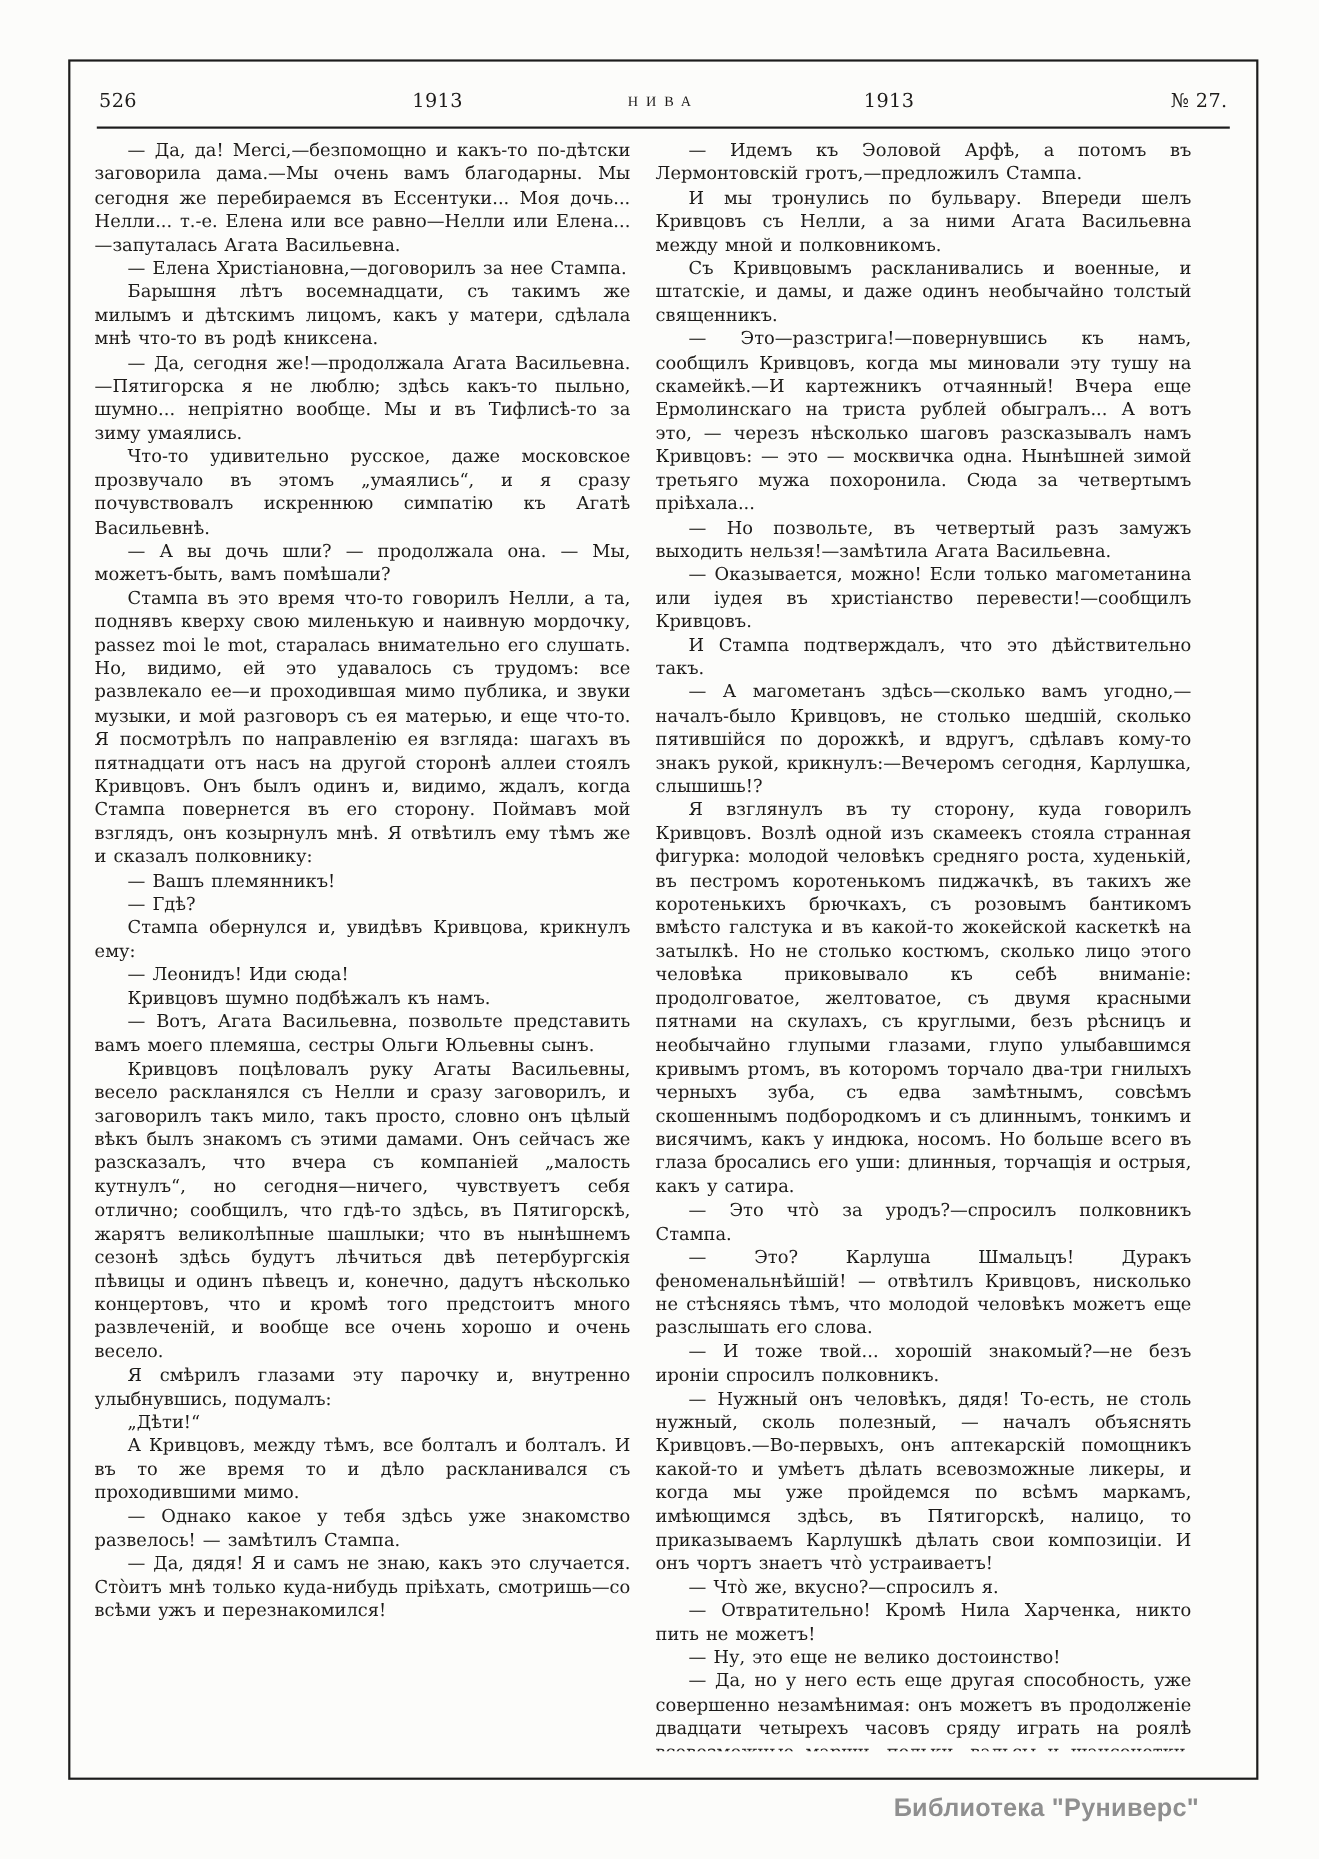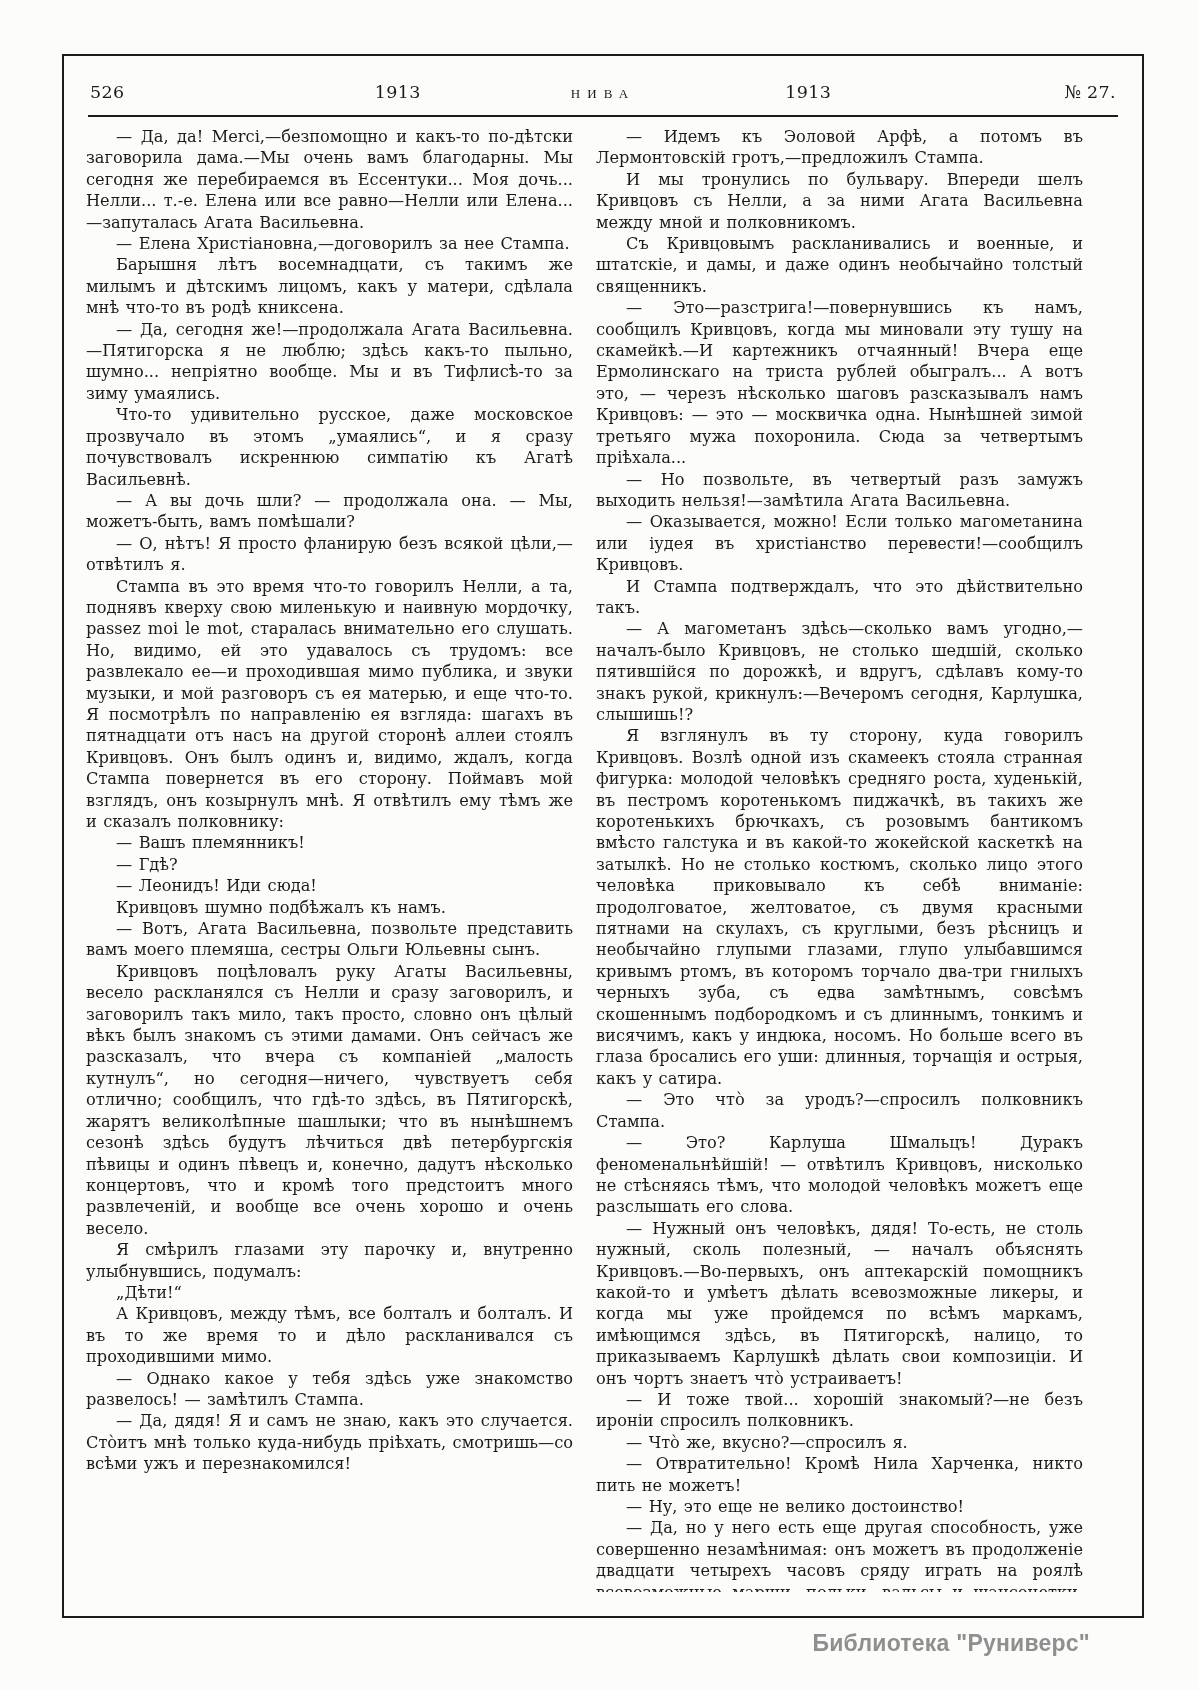--- a/index.html
+++ b/index.html
@@ -15,21 +15,21 @@
     position:absolute;
     left:62px;top:54px;
     width:1082px;height:1564px;
     border:2px solid #1c1c1c;
     box-sizing:border-box;
     background:#fcfcfa;
   }
   .header{
     margin:26px 26px 0 26px;
     display:flex;
-    align-items:flex-end;
+    align-items:center;
     font-size:17.5px;
     letter-spacing:0.02em;
   }
   .header .cell{flex:1;}
   .h-pageno{text-align:left;}
   .h-year-l{text-align:center;}
   .h-masthead{text-align:center;letter-spacing:0.55em;font-size:13px;font-family:Liberation Serif, serif;}
   .h-year-r{text-align:center;}
   .h-issue{text-align:right;}
   .rule{
@@ -81,24 +81,24 @@
   </div>
   <hr class="rule">
   <div class="columns">
     <div class="col">
         <p>— Да, да! Merci,—безпомощно и какъ-то по-дѣтски заговорила дама.—Мы очень вамъ благодарны. Мы сегодня же перебираемся въ Ессентуки... Моя дочь... Нелли... т.-е. Елена или все равно—Нелли или Елена...—запуталась Агата Васильевна.</p>
         <p>— Елена Христіановна,—договорилъ за нее Стампа.</p>
         <p>Барышня лѣтъ восемнадцати, съ такимъ же милымъ и дѣтскимъ лицомъ, какъ у матери, сдѣлала мнѣ что-то въ родѣ книксена.</p>
         <p>— Да, сегодня же!—продолжала Агата Васильевна.—Пятигорска я не люблю; здѣсь какъ-то пыльно, шумно... непріятно вообще. Мы и въ Тифлисѣ-то за зиму умаялись.</p>
         <p>Что-то удивительно русское, даже московское прозвучало въ этомъ „умаялись“, и я сразу почувствовалъ искреннюю симпатію къ Агатѣ Васильевнѣ.</p>
         <p>— А вы дочь шли? — продолжала она. — Мы, можетъ-быть, вамъ помѣшали?</p>
-        <p>— О, нѣтъ! Я просто фланирую безъ всякой цѣли,—отвѣтилъ я.</p>
         <p>Стампа въ это время что-то говорилъ Нелли, а та, поднявъ кверху свою миленькую и наивную мордочку, passez moi le mot, старалась внимательно его слушать. Но, видимо, ей это удавалось съ трудомъ: все развлекало ее—и проходившая мимо публика, и звуки музыки, и мой разговоръ съ ея матерью, и еще что-то. Я посмотрѣлъ по направленію ея взгляда: шагахъ въ пятнадцати отъ насъ на другой сторонѣ аллеи стоялъ Кривцовъ. Онъ былъ одинъ и, видимо, ждалъ, когда Стампа повернется въ его сторону. Поймавъ мой взглядъ, онъ козырнулъ мнѣ. Я отвѣтилъ ему тѣмъ же и сказалъ полковнику:</p>
         <p>— Вашъ племянникъ!</p>
         <p>— Гдѣ?</p>
+        <p>Стампа обернулся и, увидѣвъ Кривцова, крикнулъ ему:</p>
         <p>— Леонидъ! Иди сюда!</p>
         <p>Кривцовъ шумно подбѣжалъ къ намъ.</p>
         <p>— Вотъ, Агата Васильевна, позвольте представить вамъ моего племяша, сестры Ольги Юльевны сынъ.</p>
         <p>Кривцовъ поцѣловалъ руку Агаты Васильевны, весело раскланялся съ Нелли и сразу заговорилъ, и заговорилъ такъ мило, такъ просто, словно онъ цѣлый вѣкъ былъ знакомъ съ этими дамами. Онъ сейчасъ же разсказалъ, что вчера съ компаніей „малость кутнулъ“, но сегодня—ничего, чувствуетъ себя отлично; сообщилъ, что гдѣ-то здѣсь, въ Пятигорскѣ, жарятъ великолѣпные шашлыки; что въ нынѣшнемъ сезонѣ здѣсь будутъ лѣчиться двѣ петербургскія пѣвицы и одинъ пѣвецъ и, конечно, дадутъ нѣсколько концертовъ, что и кромѣ того предстоитъ много развлеченій, и вообще все очень хорошо и очень весело.</p>
         <p>Я смѣрилъ глазами эту парочку и, внутренно улыбнувшись, подумалъ:</p>
         <p>„Дѣти!“</p>
         <p>А Кривцовъ, между тѣмъ, все болталъ и болталъ. И въ то же время то и дѣло раскланивался съ проходившими мимо.</p>
         <p>— Однако какое у тебя здѣсь уже знакомство развелось! — замѣтилъ Стампа.</p>
         <p>— Да, дядя! Я и самъ не знаю, какъ это случается. Стòитъ мнѣ только куда-нибудь пріѣхать, смотришь—со всѣми ужъ и перезнакомился!</p>
       </div>
@@ -107,22 +107,22 @@
         <p>И мы тронулись по бульвару. Впереди шелъ Кривцовъ съ Нелли, а за ними Агата Васильевна между мной и полковникомъ.</p>
         <p>Съ Кривцовымъ раскланивались и военные, и штатскіе, и дамы, и даже одинъ необычайно толстый священникъ.</p>
         <p>— Это—разстрига!—повернувшись къ намъ, сообщилъ Кривцовъ, когда мы миновали эту тушу на скамейкѣ.—И картежникъ отчаянный! Вчера еще Ермолинскаго на триста рублей обыгралъ... А вотъ это, — черезъ нѣсколько шаговъ разсказывалъ намъ Кривцовъ: — это — москвичка одна. Нынѣшней зимой третьяго мужа похоронила. Сюда за четвертымъ пріѣхала...</p>
         <p>— Но позвольте, въ четвертый разъ замужъ выходить нельзя!—замѣтила Агата Васильевна.</p>
         <p>— Оказывается, можно! Если только магометанина или іудея въ христіанство перевести!—сообщилъ Кривцовъ.</p>
         <p>И Стампа подтверждалъ, что это дѣйствительно такъ.</p>
         <p>— А магометанъ здѣсь—сколько вамъ угодно,—началъ-было Кривцовъ, не столько шедшій, сколько пятившійся по дорожкѣ, и вдругъ, сдѣлавъ кому-то знакъ рукой, крикнулъ:—Вечеромъ сегодня, Карлушка, слышишь!?</p>
         <p>Я взглянулъ въ ту сторону, куда говорилъ Кривцовъ. Возлѣ одной изъ скамеекъ стояла странная фигурка: молодой человѣкъ средняго роста, худенькій, въ пестромъ коротенькомъ пиджачкѣ, въ такихъ же коротенькихъ брючкахъ, съ розовымъ бантикомъ вмѣсто галстука и въ какой-то жокейской каскеткѣ на затылкѣ. Но не столько костюмъ, сколько лицо этого человѣка приковывало къ себѣ вниманіе: продолговатое, желтоватое, съ двумя красными пятнами на скулахъ, съ круглыми, безъ рѣсницъ и необычайно глупыми глазами, глупо улыбавшимся кривымъ ртомъ, въ которомъ торчало два-три гнилыхъ черныхъ зуба, съ едва замѣтнымъ, совсѣмъ скошеннымъ подбородкомъ и съ длиннымъ, тонкимъ и висячимъ, какъ у индюка, носомъ. Но больше всего въ глаза бросались его уши: длинныя, торчащія и острыя, какъ у сатира.</p>
         <p>— Это чтò за уродъ?—спросилъ полковникъ Стампа.</p>
         <p>— Это? Карлуша Шмальцъ! Дуракъ феноменальнѣйшій! — отвѣтилъ Кривцовъ, нисколько не стѣсняясь тѣмъ, что молодой человѣкъ можетъ еще разслышать его слова.</p>
+        <p>— И тоже твой... хорошій знакомый?—не безъ ироніи спросилъ полковникъ.</p>
         <p>— Нужный онъ человѣкъ, дядя! То-есть, не столь нужный, сколь полезный, — началъ объяснять Кривцовъ.—Во-первыхъ, онъ аптекарскій помощникъ какой-то и умѣетъ дѣлать всевозможные ликеры, и когда мы уже пройдемся по всѣмъ маркамъ, имѣющимся здѣсь, въ Пятигорскѣ, налицо, то приказываемъ Карлушкѣ дѣлать свои композиціи. И онъ чортъ знаетъ чтò устраиваетъ!</p>
-        <p>— И тоже твой... хорошій знакомый?—не безъ ироніи спросилъ полковникъ.</p>
         <p>— Чтò же, вкусно?—спросилъ я.</p>
         <p>— Отвратительно! Кромѣ Нила Харченка, никто пить не можетъ!</p>
         <p>— Ну, это еще не велико достоинство!</p>
         <p>— Да, но у него есть еще другая способность, уже совершенно незамѣнимая: онъ можетъ въ продолженіе двадцати четырехъ часовъ сряду играть на роялѣ всевозможные марши, польки, вальсы и шансонетки. Онъ даже иногда начинаетъ пѣть, но тогда уже мы его бьемъ, потому что это совсѣмъ отвратительно.</p>
       </div>
   </div>
 </div>
 
 <div class="watermark">Библиотека "Руниверс"</div>
 

